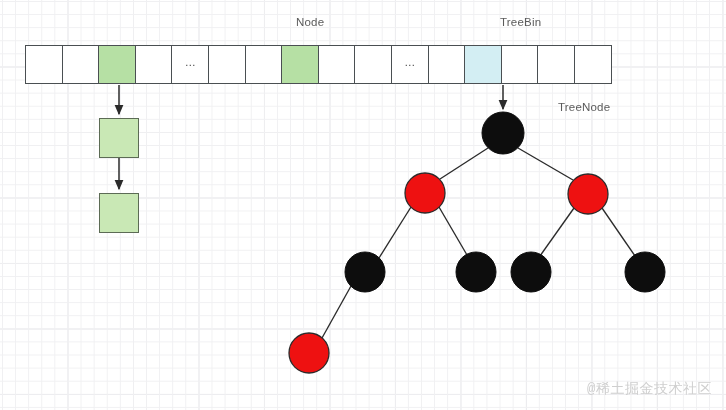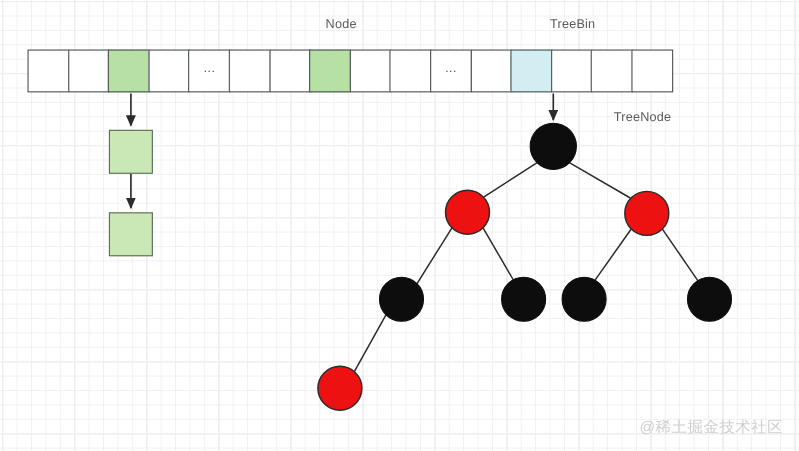--- a/index.html
+++ b/index.html
@@ -96,20 +96,21 @@
 
   
   #watermark {
     position: absolute;
     right: 14px;
     bottom: 12px;
     font-size: 14px;
     color: #cfcfcf;
     letter-spacing: 0.5px;
     white-space: nowrap;
+    font-family: Liberation Mono, monospace;
   }
 </style>
 </head>
 <body>
 
 <div id="canvas">
 
   <svg class="svg-layer" viewBox="0 0 726 410" xmlns="http://www.w3.org/2000/svg">
     <defs>
       <marker id="arrowhead" markerWidth="8" markerHeight="8" refX="6.2" refY="3" orient="auto" markerUnits="strokeWidth">

